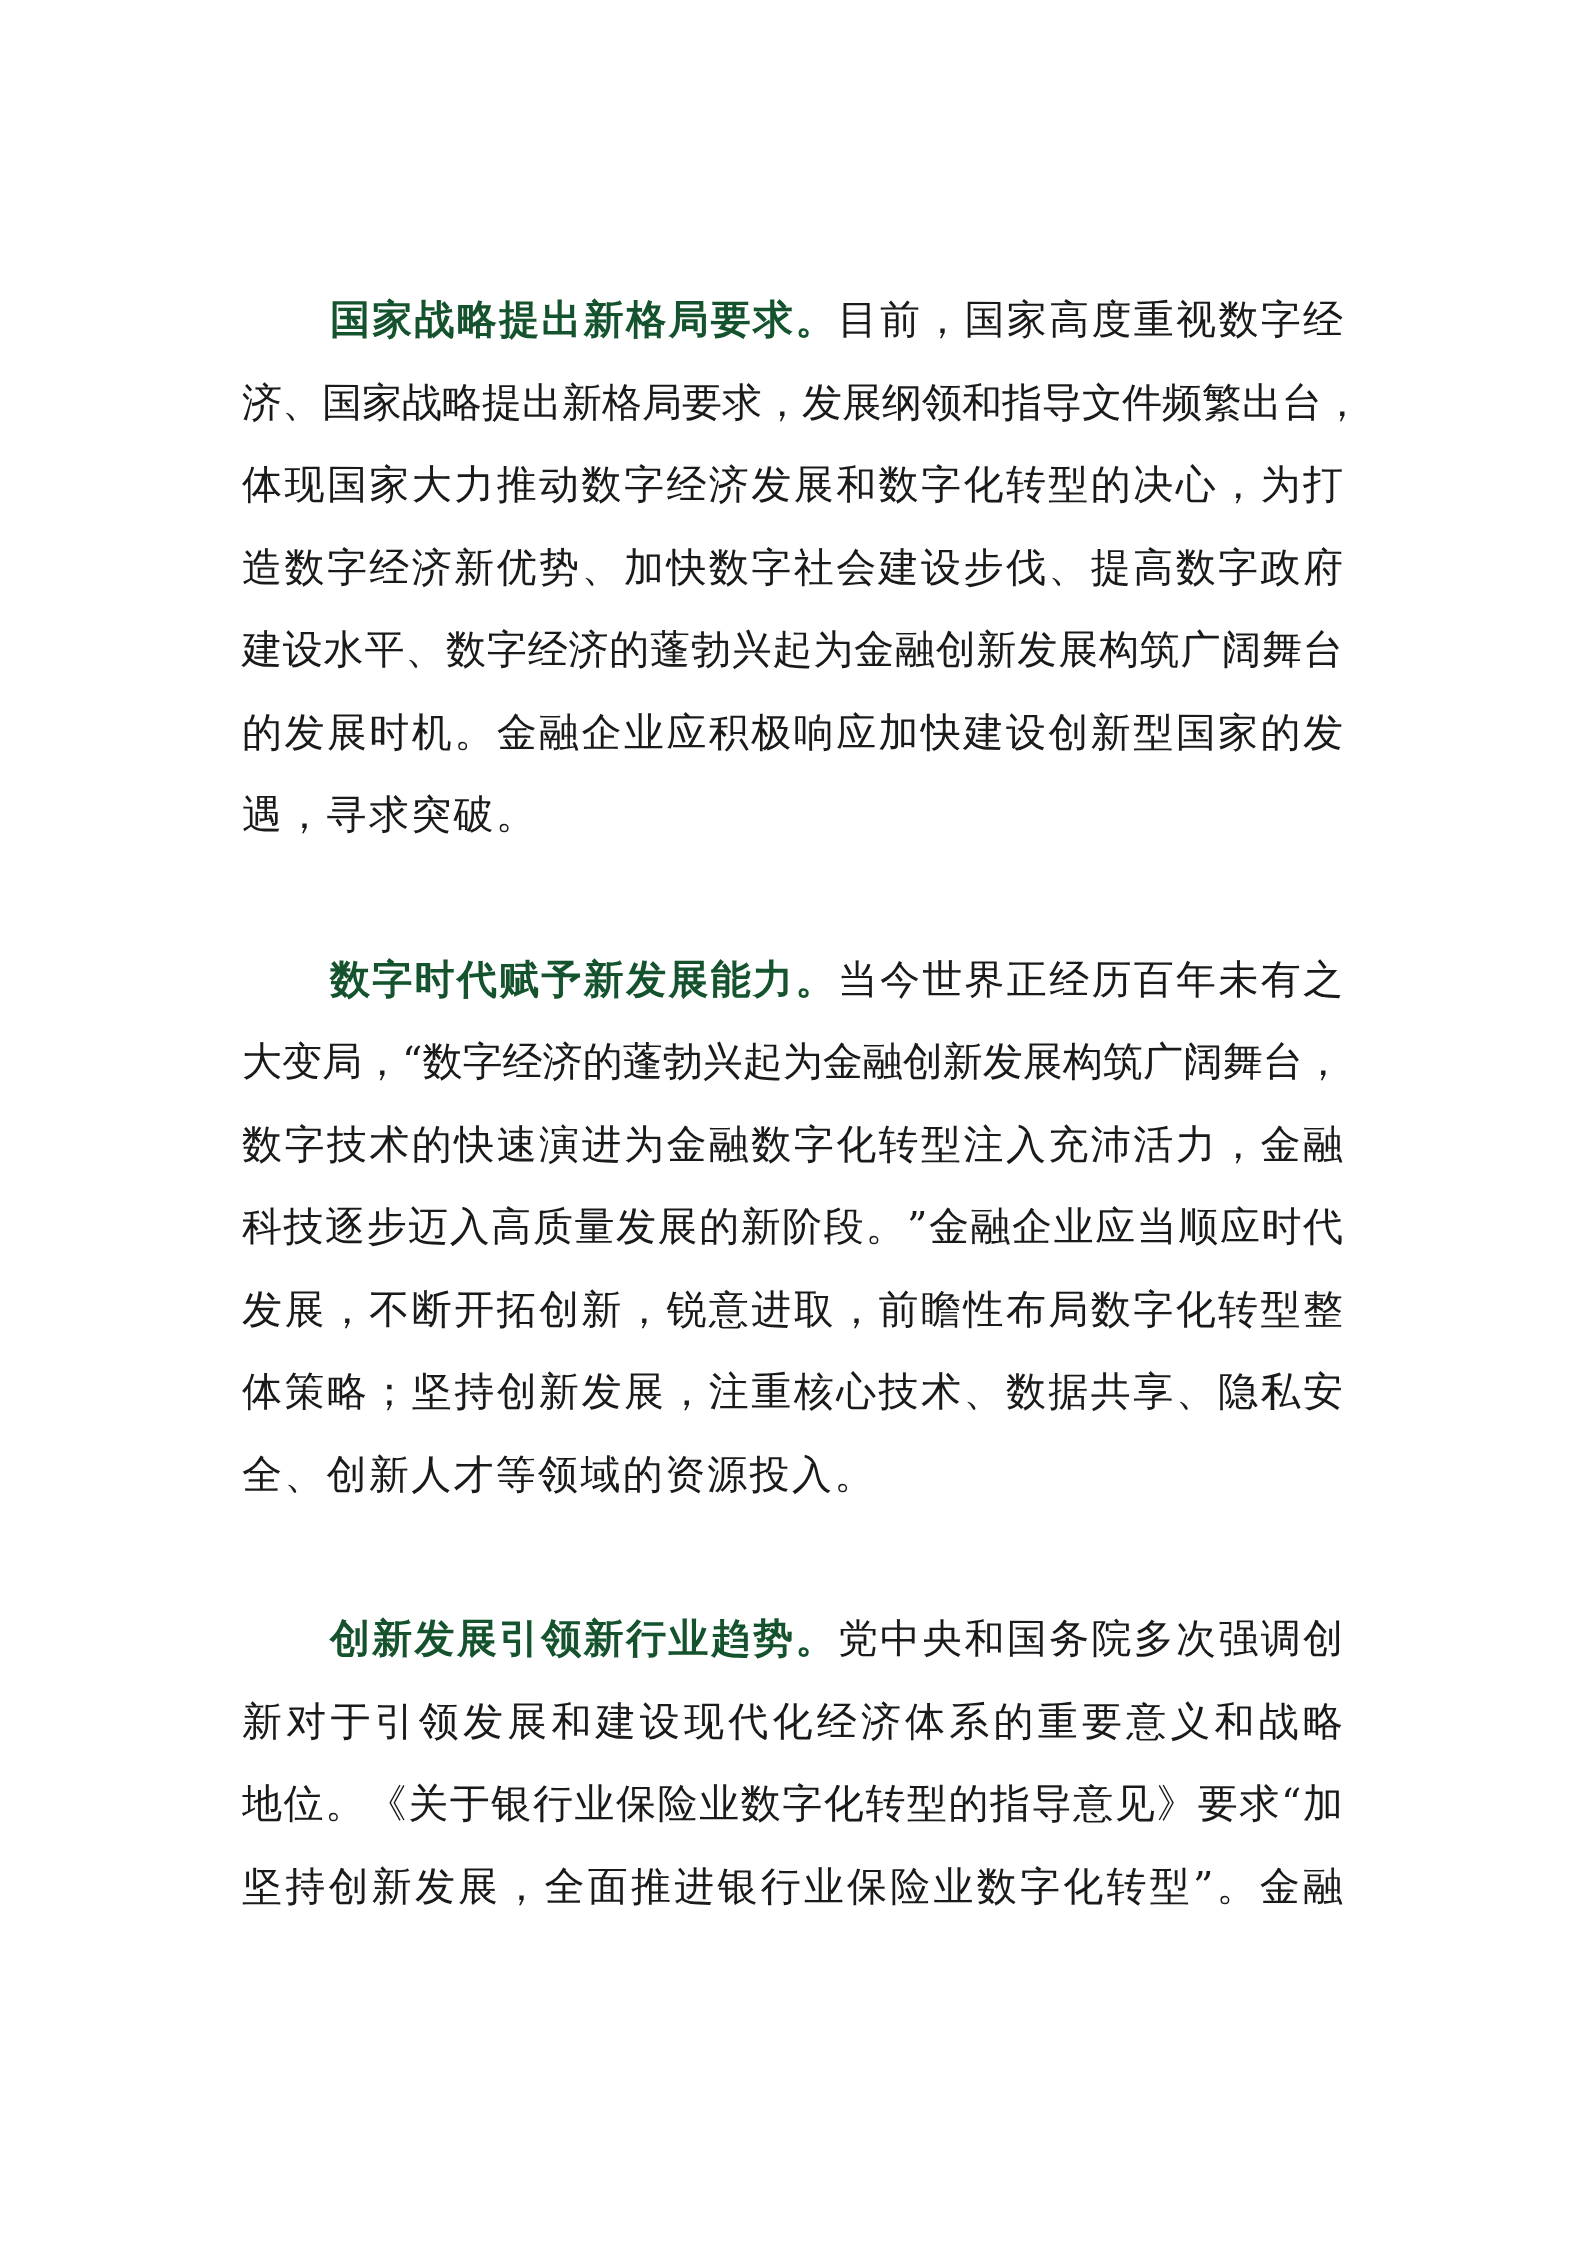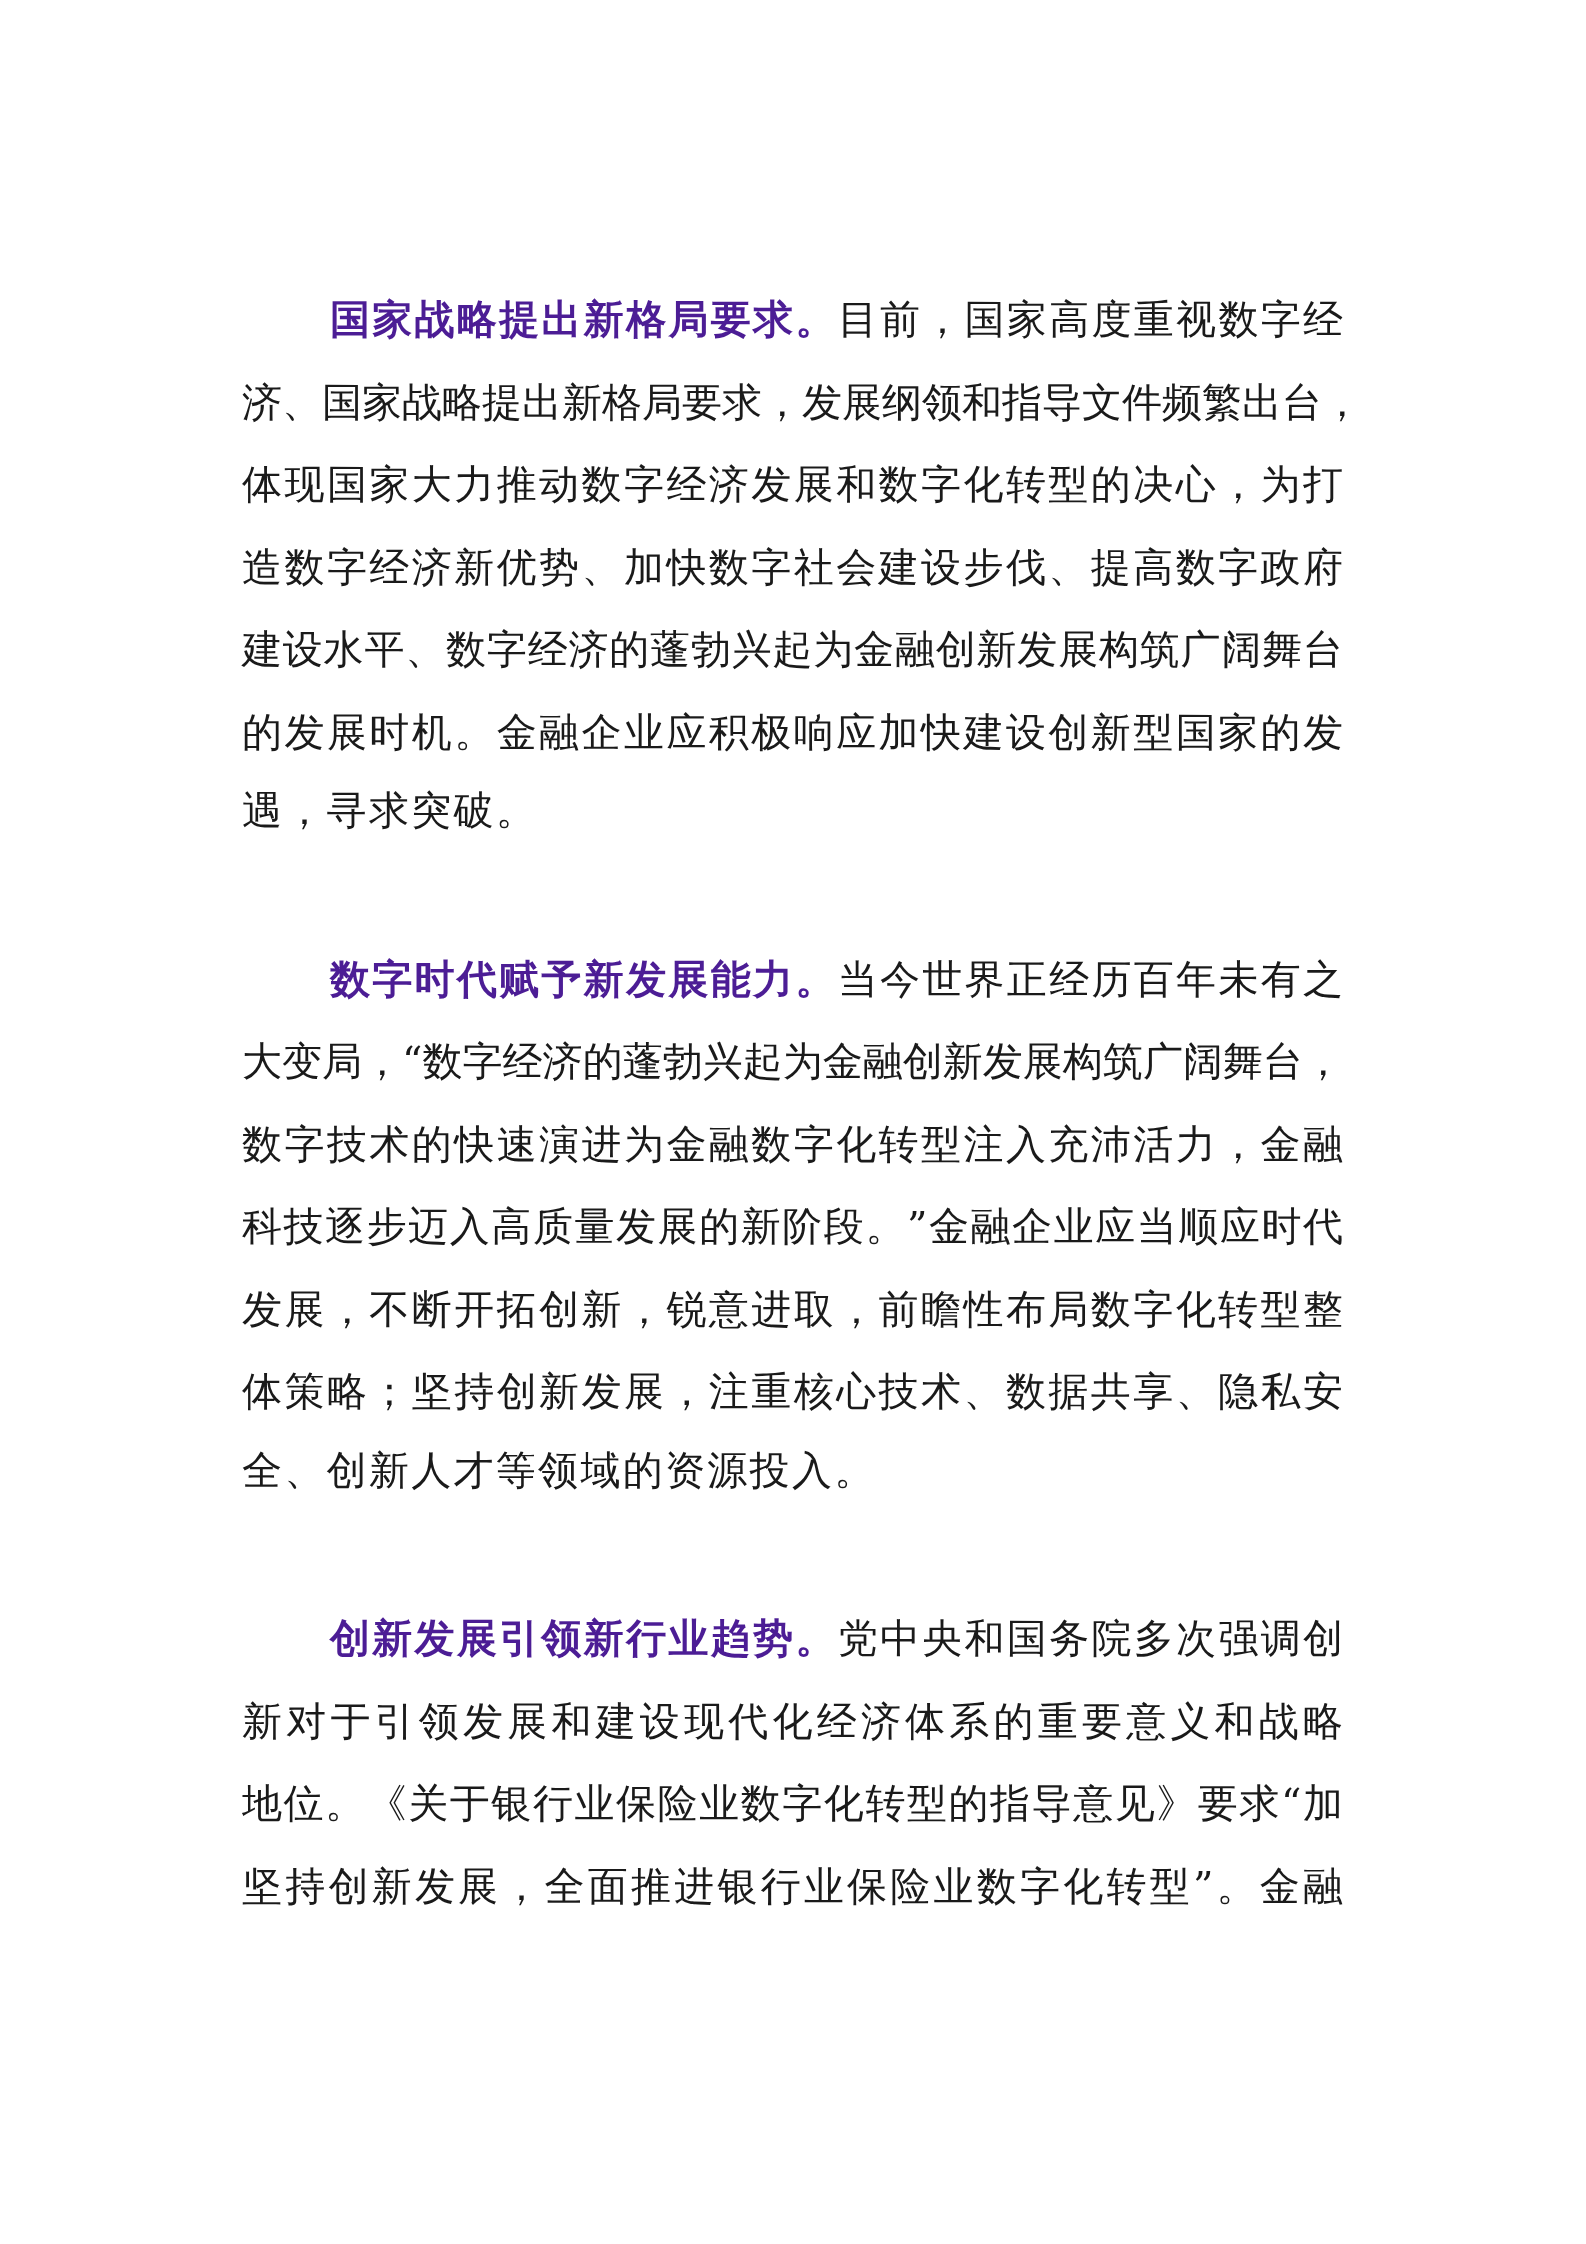--- a/index.html
+++ b/index.html
@@ -30,28 +30,27 @@
       line-height: 82.5px;
       font-size: 40px;
       white-space: nowrap;
       text-align: justify;
       text-align-last: justify;
       overflow: visible;
     }
     .line.last {
       text-align-last: left;
       letter-spacing: 2.3px;
-      font-family: Liberation Mono, monospace;
     }
     .line.first {
       padding-left: 88px;
     }
     .lead {
       font-weight: bold;
-      color: #4c1d95;
+      color: #14532d;
     }
   </style>
 </head>
 <body>
 
 <div class="page">
 
   <div class="para">
     <span class="line first"><span class="lead">国家战略提出新格局要求。</span><span>目前，国家高度重视数字经</span></span>
     <span class="line">济、国家战略提出新格局要求，发展纲领和指导文件频繁出台，</span>

